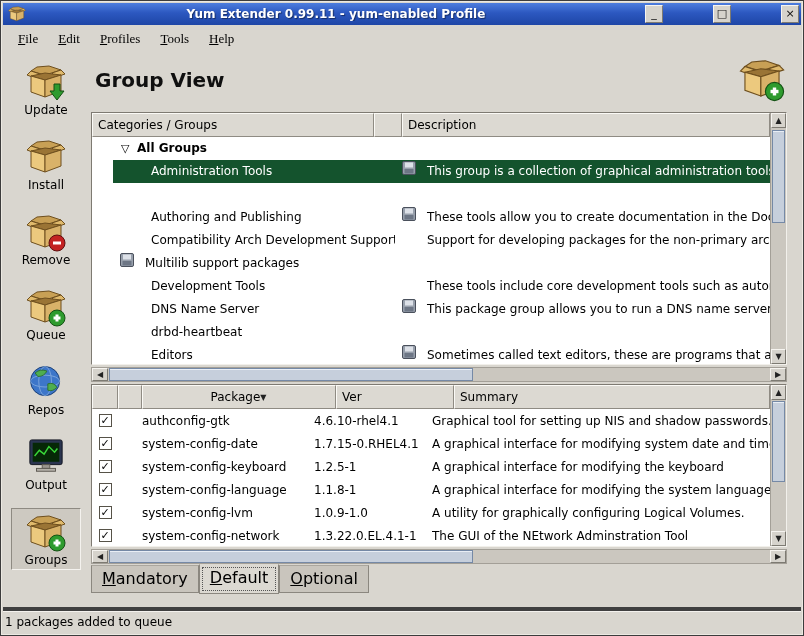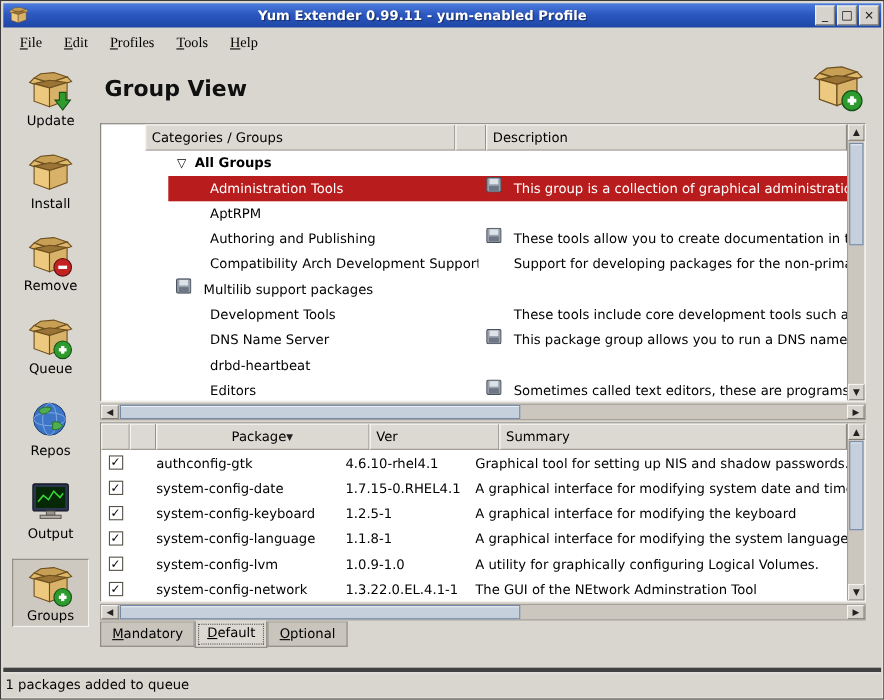--- a/index.html
+++ b/index.html
@@ -10,21 +10,21 @@
     width:804px; height:636px; background:#d9d6cf;
     border:1px solid #3c3c3c; padding:2px;
     display:flex; flex-direction:column;
     box-shadow:inset 0 0 0 1px #ece9e2;
   }
 
   
   .titlebar{
     height:22px; flex:none;
     background:linear-gradient(180deg,#4d7dde 0%,#2c58c0 45%,#1e46a6 100%);
-    display:flex; align-items:center; padding:0 2px; color:#fff;
+    display:flex; align-items:center; padding:0 2px; color:#fff;gap:48px;
   }
   .ticon{ width:20px; height:18px; margin:0 2px; flex:none; }
   .ttext{ flex:1; text-align:center; font-size:12px; font-weight:bold;
           text-shadow:1px 1px 1px rgba(0,0,0,.45); white-space:nowrap; overflow:hidden;}
   .winbtn{
     width:18px; height:18px; flex:none; margin-left:2px;
     background:#d6d3cc; border:1px solid; border-color:#f6f4f0 #7d7a72 #7d7a72 #f6f4f0;
     font-size:11px; line-height:15px; text-align:center; color:#111; cursor:default;
   }
 
@@ -45,21 +45,21 @@
 
   .main{ flex:1; display:flex; flex-direction:column; padding:0 14px 0 2px; overflow:hidden; }
 
   .main-header{ height:60px; flex:none; position:relative; }
   .main-header h1{ font-size:20px; font-weight:bold; color:#101010; padding:16px 0 0 4px; }
   .header-icon{ position:absolute; right:0; top:4px; }
 
   
   .panel{ border:1px solid; border-color:#7e7a72 #f2f0eb #f2f0eb #7e7a72;
           background:#fff; display:flex; flex:none; overflow:hidden; }
-  .groups-panel{ height:253px;padding-left:40px; }
+  .groups-panel{ height:253px; }
   .pkg-panel{ height:163px; margin-top:2px; }
   .table-col{ flex:1; display:flex; flex-direction:column; overflow:hidden; }
 
   .thead{ display:flex; height:24px; flex:none; }
   .hcell{ background:#dcd9d2; border:1px solid; border-color:#fbfaf6 #8f8b83 #8f8b83 #fbfaf6;
           font-size:12px; color:#000; padding:4px 5px 0 5px; white-space:nowrap; overflow:hidden; }
   .gh-cat{ width:282px; flex:none; }
   .gh-icon{ width:28px; flex:none; }
   .gh-desc{ flex:1; }
   .ph-c0{ width:26px; flex:none; }
@@ -69,21 +69,21 @@
   .ph-sum{ flex:1; }
   .sort{ font-size:8px; color:#222; padding-right:1px; }
 
   .rows{ flex:1; background:#fff; overflow:hidden; }
 
   .grow{ display:flex; height:23px; line-height:23px; font-size:12px; white-space:nowrap; color:#000;margin-left:21px; }
   .grow .cat{ width:282px; flex:none; padding-left:38px; overflow:hidden; }
   .grow.root .cat{ padding-left:8px; font-weight:bold; }
   .grow .gicon{ width:28px; flex:none; display:flex; align-items:center; justify-content:center; }
   .grow .desc{ flex:1; overflow:hidden; padding-left:4px; }
-  .grow.selected{ background:#b91c1c; color:#fff; }
+  .grow.selected{ background:#14532d; color:#fff; }
   .expander{ font-size:11px; display:inline-block; width:16px; }
 
   .prow{ display:flex; height:23px; font-size:12px; align-items:center; color:#000; }
   .prow .c0{ width:26px; flex:none; display:flex; justify-content:center; }
   .prow .c1{ width:24px; flex:none; }
   .prow .cpkg{ width:172px; flex:none; overflow:hidden; white-space:nowrap; }
   .prow .cver{ width:118px; flex:none; overflow:hidden; white-space:nowrap; }
   .prow .csum{ flex:1; overflow:hidden; white-space:nowrap; }
   .cb{ width:13px; height:13px; background:#fff; border:1px solid #565248;
        font-size:11px; line-height:11px; text-align:center; color:#000; font-weight:bold; }
@@ -100,21 +100,21 @@
   .hscroll{ height:15px; flex:none; display:flex; margin-top:2px; background:#cbc7bf;
             border:1px solid #a39f97; }
   .hscroll .sb-btn{ width:16px; height:100%; line-height:12px; }
   .htrack{ flex:1; position:relative; }
   .hthumb{ position:absolute; top:0; bottom:0; background:#c6cfdc;
            border:1px solid #7589a6; box-shadow:inset 0 1px 0 #e9eef5; }
 
   
   .tabs{ height:28px; flex:none; display:flex; align-items:flex-start; margin-top:1px; }
   .tab{ padding:3px 10px 4px 10px; background:#c9c5bd; border:1px solid #8b877f;
-        border-top-color:#aaa69e; font-size:12px; color:#000; }
+        border-top-color:#aaa69e; font-size:16px; color:#000; }
   .tab.active{ background:#dcd9d2; padding-bottom:6px; position:relative; top:-1px;
                border-top-color:#dcd9d2; outline:1px dotted #555; outline-offset:-4px; }
 
   
   .statusbar{ height:26px; flex:none; border-top:4px solid #404040;
               box-shadow:inset 0 1px 0 #f4f2ee;
               display:flex; align-items:center; padding-left:2px;
               font-size:12px; color:#000; }
 </style>
 </head>
@@ -283,21 +283,20 @@
                 <div class="gicon">
                   <span><svg width="14" height="14" viewBox="0 0 14 14">
                       <rect x="0.5" y="0.5" width="13" height="13" rx="1.5" fill="#98a0ac" stroke="#4a505c"></rect>
                       <rect x="3" y="1.5" width="8" height="5" fill="#dde1e8"></rect>
                       <rect x="2.5" y="8" width="9" height="4.5" fill="#6d7685"></rect>
                     </svg></span>
                 </div>
                 <div class="desc">This group is a collection of graphical administration tools for the</div>
               </div>
               <div class="grow child">
-                <div class="cat">AptRPM</div>
                 <div class="gicon"></div>
                 <div class="desc"></div>
               </div>
               <div class="grow child">
                 <div class="cat">Authoring and Publishing</div>
                 <div class="gicon">
                   <span><svg width="14" height="14" viewBox="0 0 14 14">
                       <rect x="0.5" y="0.5" width="13" height="13" rx="1.5" fill="#98a0ac" stroke="#4a505c"></rect>
                       <rect x="3" y="1.5" width="8" height="5" fill="#dde1e8"></rect>
                       <rect x="2.5" y="8" width="9" height="4.5" fill="#6d7685"></rect>

